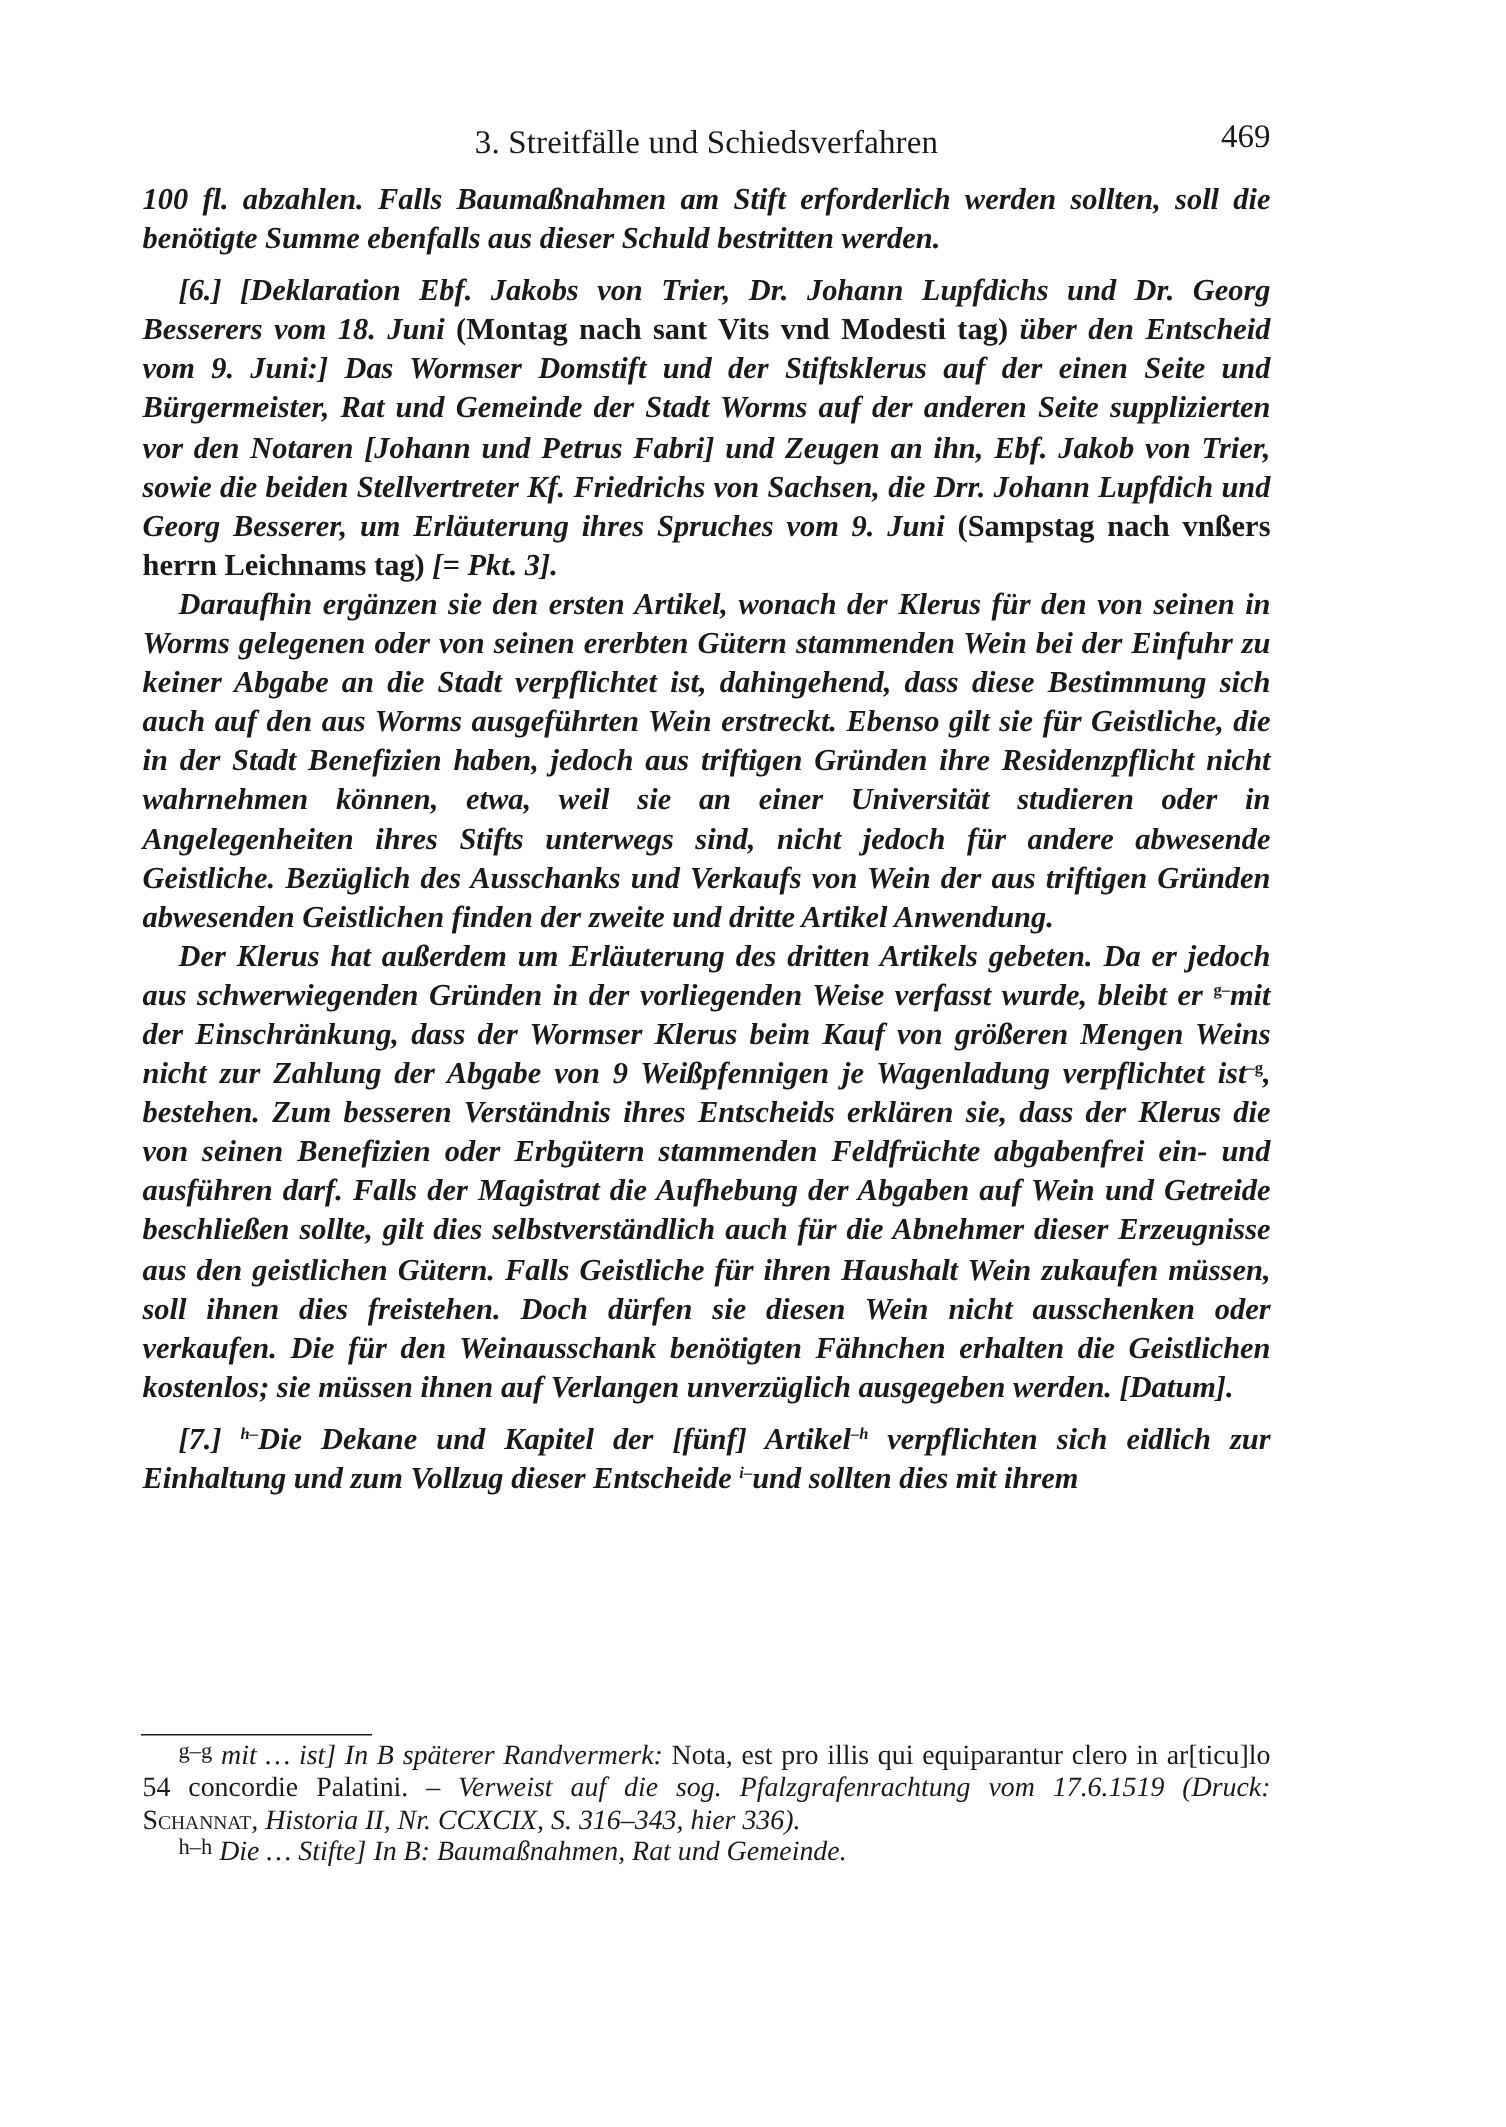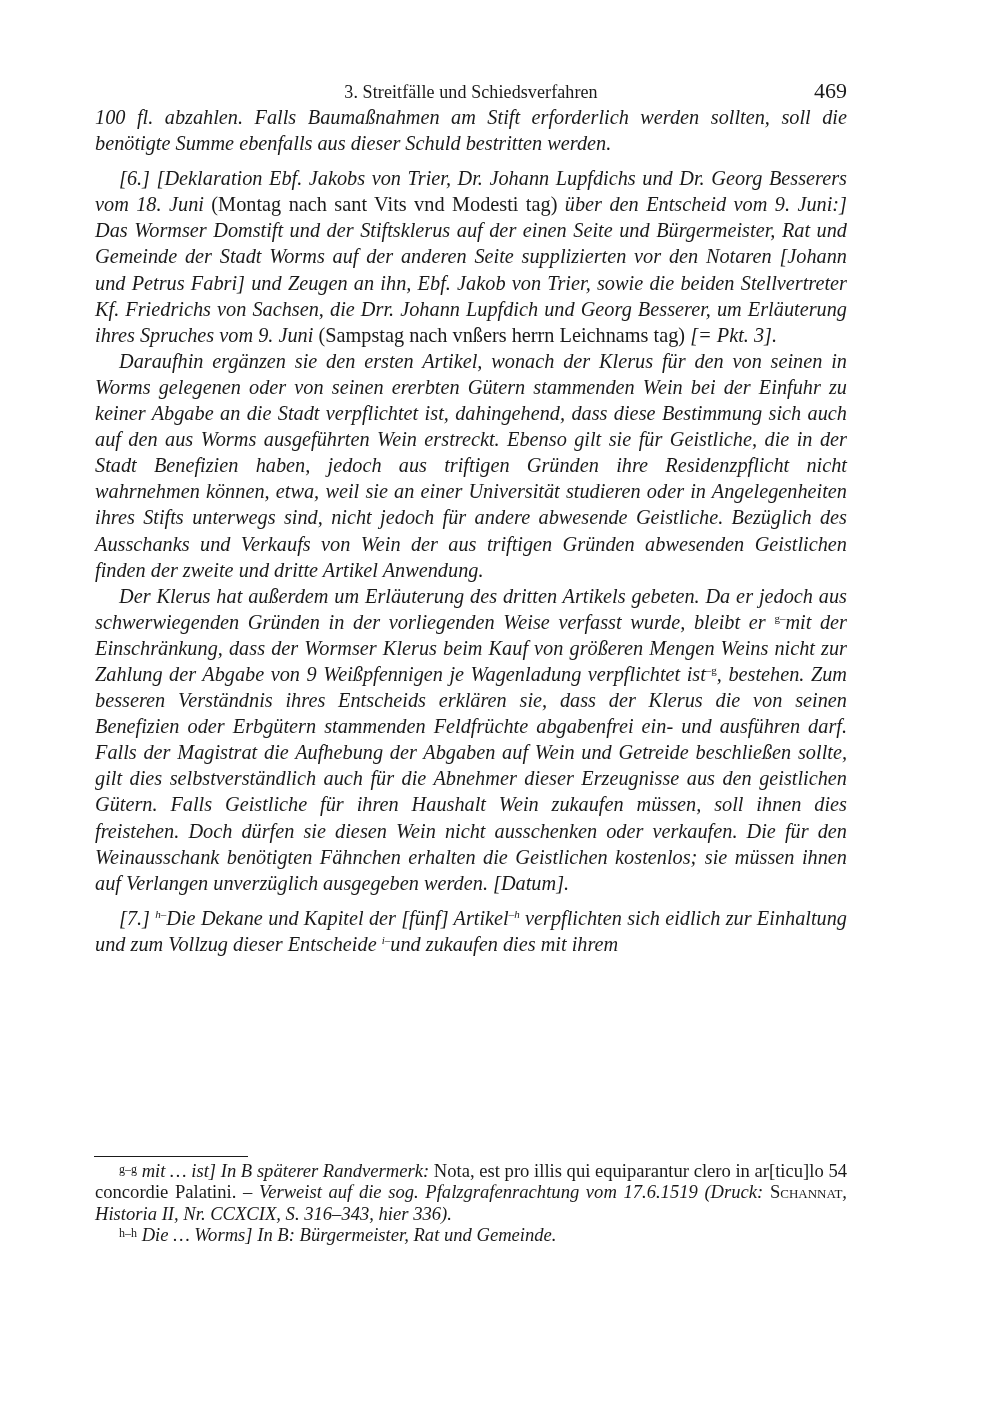--- a/index.html
+++ b/index.html
@@ -1,48 +1,48 @@
 <!DOCTYPE html>
 <html><head>
 <meta charset="utf-8">
 <style>
   html, body { margin: 0; padding: 0; background: #ffffff; }
   body { width: 1004px; height: 1418px; position: relative; overflow: hidden;
          font-family: "Liberation Serif", "DejaVu Serif", serif; color: #1a1a1a; }
   .header { position: absolute; top: 78px; left: 95px; width: 752px; height: 30px; }
-  .running-head { position: absolute; left: 0; width: 100%; text-align: center; font-size: 18px; top: 4px; letter-spacing: 0.1px; }
+  .running-head { position: absolute; left: 0; width: 100%; text-align: center; font-size: 22px; top: 4px; letter-spacing: 0.1px; }
   .page-number { position: absolute; right: 0; top: 0; font-size: 22px; }
-  .body-text { position: absolute; left: 95px; top: 104px; width: 752px; font-size: 20.3px; line-height: 26.1px; text-align: justify; }
+  .body-text { position: absolute; left: 95px; top: 120px; width: 752px; font-size: 20.3px; line-height: 26.1px; text-align: justify; font-weight: bold; }
   .body-text p { margin: 0; }
   .body-text p.indent { text-indent: 24px; }
   .body-text p.gap { margin-top: 9px; }
   .it { font-style: italic; }
   .rm { font-style: normal; }
   sup.mark { font-size: 11px; vertical-align: 7px; line-height: 0; font-style: normal; }
   sup.mark.it { font-style: italic; }
   .fn-rule { position: absolute; left: 94px; top: 1156px; width: 154px; height: 1px; background: #1a1a1a; }
   .footnotes { position: absolute; left: 95px; top: 1160px; width: 752px; font-size: 18.6px; line-height: 21.4px; text-align: justify; }
   .footnotes p { margin: 0; text-indent: 24px; }
-  .fn-mark { font-size: 12px; vertical-align: 4px; line-height: 0; font-style: normal; }
+  .fn-mark { font-size: 15px; vertical-align: 4px; line-height: 0; font-style: normal; }
   .sc { font-variant: small-caps; font-style: normal; margin-top: 10px; }
 </style>
 </head>
 <body>
 
 <div class="header">
   <div class="running-head">3. Streitfälle und Schiedsverfahren</div>
   <div class="page-number">469</div>
 </div>
 
 <div class="body-text">
   <p class="it">100 fl. abzahlen. Falls Baumaßnahmen am Stift erforderlich werden sollten, soll die benötigte Summe ebenfalls aus dieser Schuld bestritten werden.</p>
   <p class="indent gap"><span class="it">[6.] [Deklaration Ebf. Jakobs von Trier, Dr. Johann Lupfdichs und Dr. Georg Besserers vom 18. Juni</span><span class="rm"> (Montag nach sant Vits vnd Modesti tag) </span><span class="it">über den Entscheid vom 9. Juni:] Das Wormser Domstift und der Stiftsklerus auf der einen Seite und Bürgermeister, Rat und Gemeinde der Stadt Worms auf der anderen Seite supplizierten vor den Notaren [Johann und Petrus Fabri] und Zeugen an ihn, Ebf. Jakob von Trier, sowie die beiden Stellvertreter Kf. Friedrichs von Sachsen, die Drr. Johann Lupfdich und Georg Besserer, um Erläuterung ihres Spruches vom 9. Juni</span><span class="rm"> (Sampstag nach vnßers herrn Leichnams tag) </span><span class="it">[= Pkt. 3].</span></p>
   <p class="it indent">Daraufhin ergänzen sie den ersten Artikel, wonach der Klerus für den von seinen in Worms gelegenen oder von seinen ererbten Gütern stammenden Wein bei der Einfuhr zu keiner Abgabe an die Stadt verpflichtet ist, dahingehend, dass diese Bestimmung sich auch auf den aus Worms ausgeführten Wein erstreckt. Ebenso gilt sie für Geistliche, die in der Stadt Benefizien haben, jedoch aus triftigen Gründen ihre Residenzpflicht nicht wahrnehmen können, etwa, weil sie an einer Universität studieren oder in Angelegenheiten ihres Stifts unterwegs sind, nicht jedoch für andere abwesende Geistliche. Bezüglich des Ausschanks und Verkaufs von Wein der aus triftigen Gründen abwesenden Geistlichen finden der zweite und dritte Artikel Anwendung.</p>
   <p class="it indent"><span>Der Klerus hat außerdem um Erläuterung des dritten Artikels gebeten. Da er jedoch aus schwerwiegenden Gründen in der vorliegenden Weise verfasst wurde, bleibt er </span><sup class="mark">g–</sup><span>mit der Einschränkung, dass der Wormser Klerus beim Kauf von größeren Mengen Weins nicht zur Zahlung der Abgabe von 9 Weißpfennigen je Wagenladung verpflichtet ist</span><sup class="mark">–g</sup><span>, bestehen. Zum besseren Verständnis ihres Entscheids erklären sie, dass der Klerus die von seinen Benefizien oder Erbgütern stammenden Feldfrüchte abgabenfrei ein- und ausführen darf. Falls der Magistrat die Aufhebung der Abgaben auf Wein und Getreide beschließen sollte, gilt dies selbstverständlich auch für die Abnehmer dieser Erzeugnisse aus den geistlichen Gütern. Falls Geistliche für ihren Haushalt Wein zukaufen müssen, soll ihnen dies freistehen. Doch dürfen sie diesen Wein nicht ausschenken oder verkaufen. Die für den Weinausschank benötigten Fähnchen erhalten die Geistlichen kostenlos; sie müssen ihnen auf Verlangen unverzüglich ausgegeben werden. [Datum].</span></p>
-  <p class="it indent gap"><span>[7.] </span><sup class="mark it">h–</sup><span>Die Dekane und Kapitel der [fünf] Artikel</span><sup class="mark it">–h</sup><span> verpflichten sich eidlich zur Einhaltung und zum Vollzug dieser Entscheide </span><sup class="mark it">i–</sup><span>und zukaufen dies mit ihrem</span></p>
+  <p class="it indent gap"><span>[7.] </span><sup class="mark it">h–</sup><span>Die Dekane und Kapitel der [fünf] Artikel</span><sup class="mark it">–h</sup><span> verpflichten sich eidlich zur Einhaltung und zum Vollzug dieser Entscheide </span><sup class="mark it">i–</sup><span>und sollten dies mit ihrem</span></p>
 </div>
 
 <div class="fn-rule"></div>
 
 <div class="footnotes">
   <p><span class="fn-mark">g–g</span><span class="it"> mit … ist] In B späterer Randvermerk:</span><span class="rm"> Nota, est pro illis qui equiparantur clero in ar[ticu]lo 54 concordie Palatini. – </span><span class="it">Verweist auf die sog. Pfalzgrafenrachtung vom 17.6.1519 (Druck: </span><span class="sc">Schannat</span><span class="it">, Historia II, Nr. CCXCIX, S. 316–343, hier 336).</span></p>
-  <p><span class="fn-mark">h–h</span><span class="it"> Die … Worms] In B: Bürgermeister, Rat und Gemeinde.</span></p>
+  <p><span class="fn-mark">h–h</span><span class="it"> Die … Stifte] In B: Baumaßnahmen, Rat und Gemeinde.</span></p>
 </div>
 
 </body></html>

